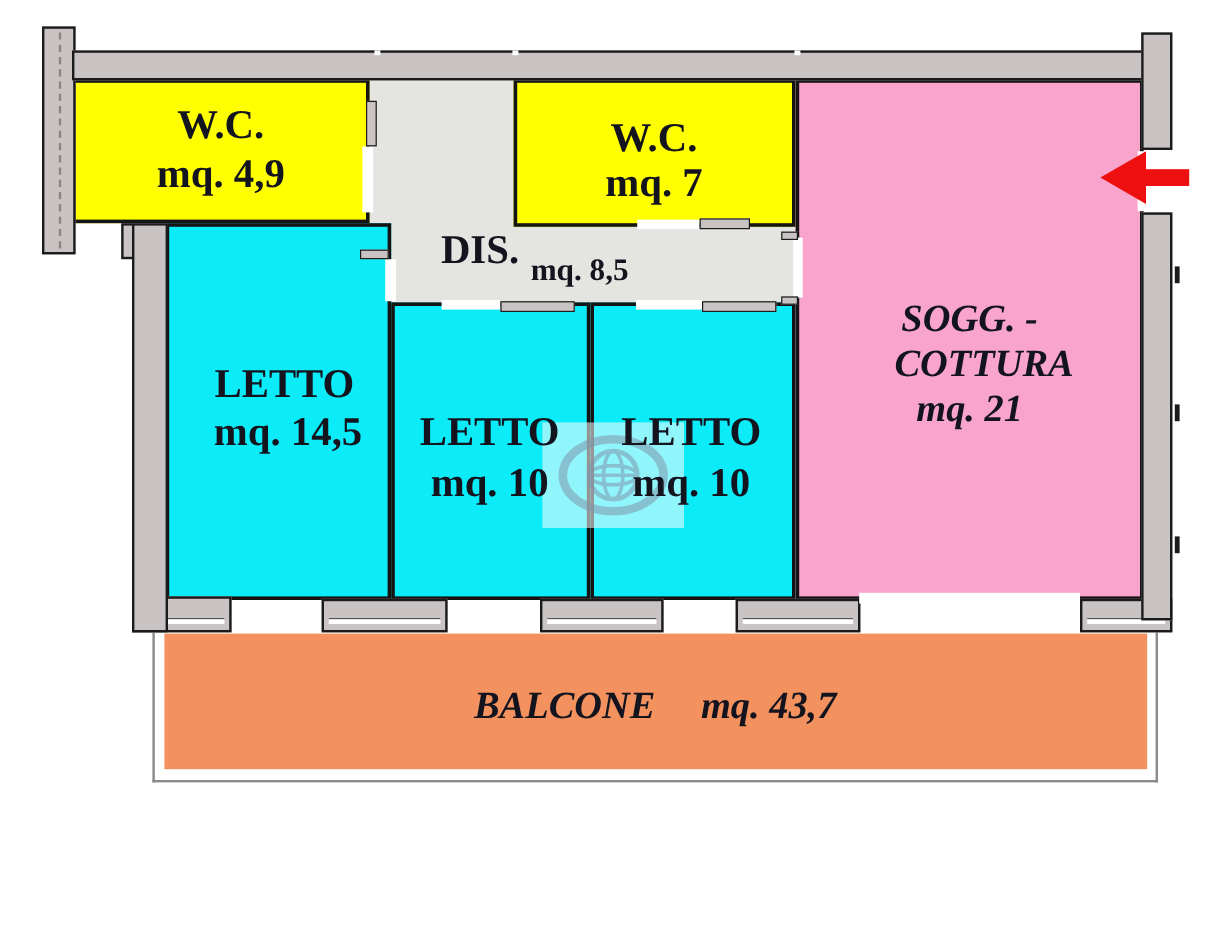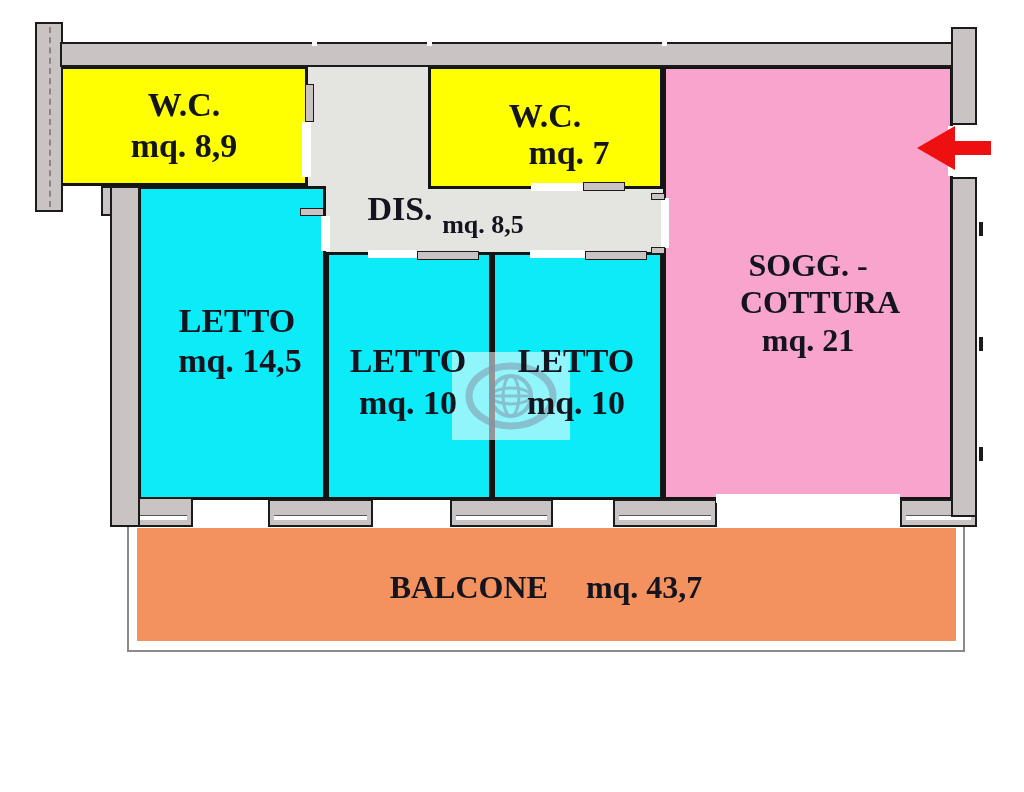--- a/index.html
+++ b/index.html
@@ -58,21 +58,21 @@
   
   .lbl{
     position:absolute;
     transform:translate(-50%,-50%);
     font-weight:bold;
     color:#14141f;
     white-space:nowrap;
     line-height:1;
   }
   .f34{font-size:34px;}
-  .f32{font-size:32px;}
+  .f32{font-size:32px;font-style:italic;}
   .f26{font-size:26px;}
   .balcone-lbl{display:flex;gap:38px;}
   .floor-title{
     position:absolute;
     font-weight:bold;
     color:#da2020;
     font-size:34px;
     letter-spacing:1px;
     white-space:nowrap;
   }
@@ -153,24 +153,24 @@
     <svg width="96" height="72" viewBox="0 0 96 72" xmlns="http://www.w3.org/2000/svg">
       <ellipse cx="48" cy="36" rx="42" ry="30" fill="none" stroke="#7f94a9" stroke-width="7"></ellipse>
       <circle cx="48" cy="36" r="20" fill="none" stroke="#7f94a9" stroke-width="4"></circle>
       <ellipse cx="48" cy="36" rx="20" ry="8" fill="none" stroke="#7f94a9" stroke-width="3"></ellipse>
       <ellipse cx="48" cy="36" rx="8" ry="20" fill="none" stroke="#7f94a9" stroke-width="3"></ellipse>
       <line x1="28" y1="36" x2="68" y2="36" stroke="#7f94a9" stroke-width="3"></line>
     </svg>
   </div>
 
   <div class="lbl f34" style="left:184px;top:105px;">W.C.</div>
-  <div class="lbl f34" style="left:184px;top:146px;">mq. 8,9</div>
+  <div class="lbl f34" style="left:184px;top:146px;">mq. 4,9</div>
 
   <div class="lbl f34" style="left:545px;top:116px;">W.C.</div>
-  <div class="lbl f34" style="left:569px;top:153px;">mq. 7</div>
+  <div class="lbl f34" style="left:545px;top:153px;">mq. 7</div>
 
   <div class="lbl f34" style="left:400px;top:209px;">DIS.</div>
   <div class="lbl f26" style="left:483px;top:225px;">mq. 8,5</div>
 
   <div class="lbl f34" style="left:237px;top:321px;">LETTO</div>
   <div class="lbl f34" style="left:240px;top:361px;">mq. 14,5</div>
 
   <div class="lbl f34" style="left:408px;top:361px;">LETTO</div>
   <div class="lbl f34" style="left:408px;top:403px;">mq. 10</div>
 

